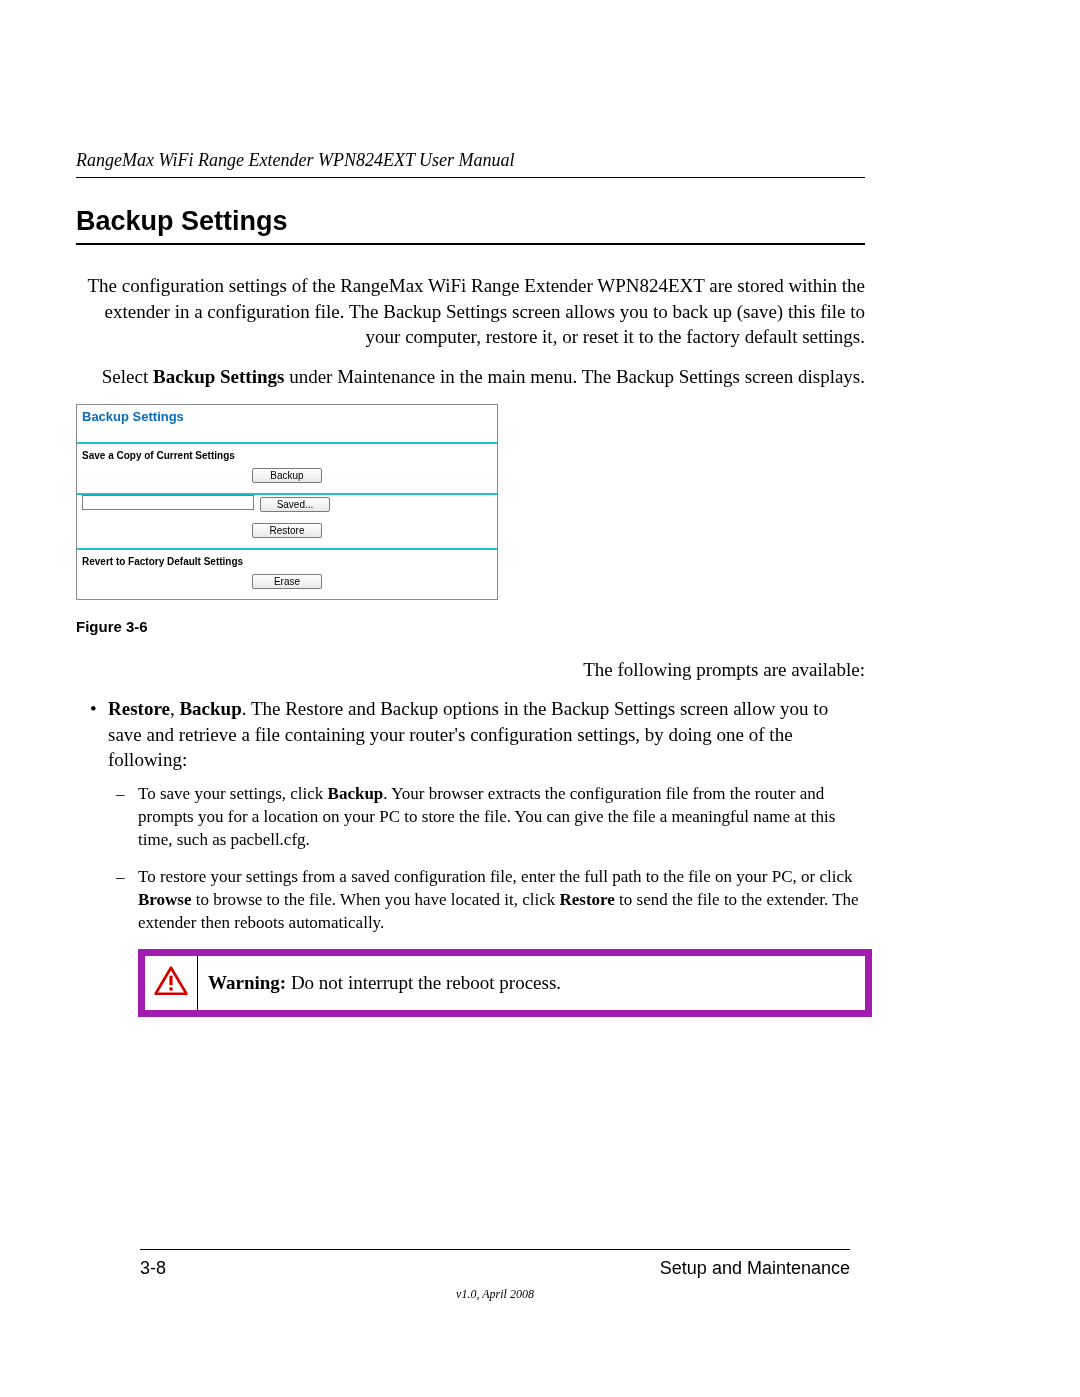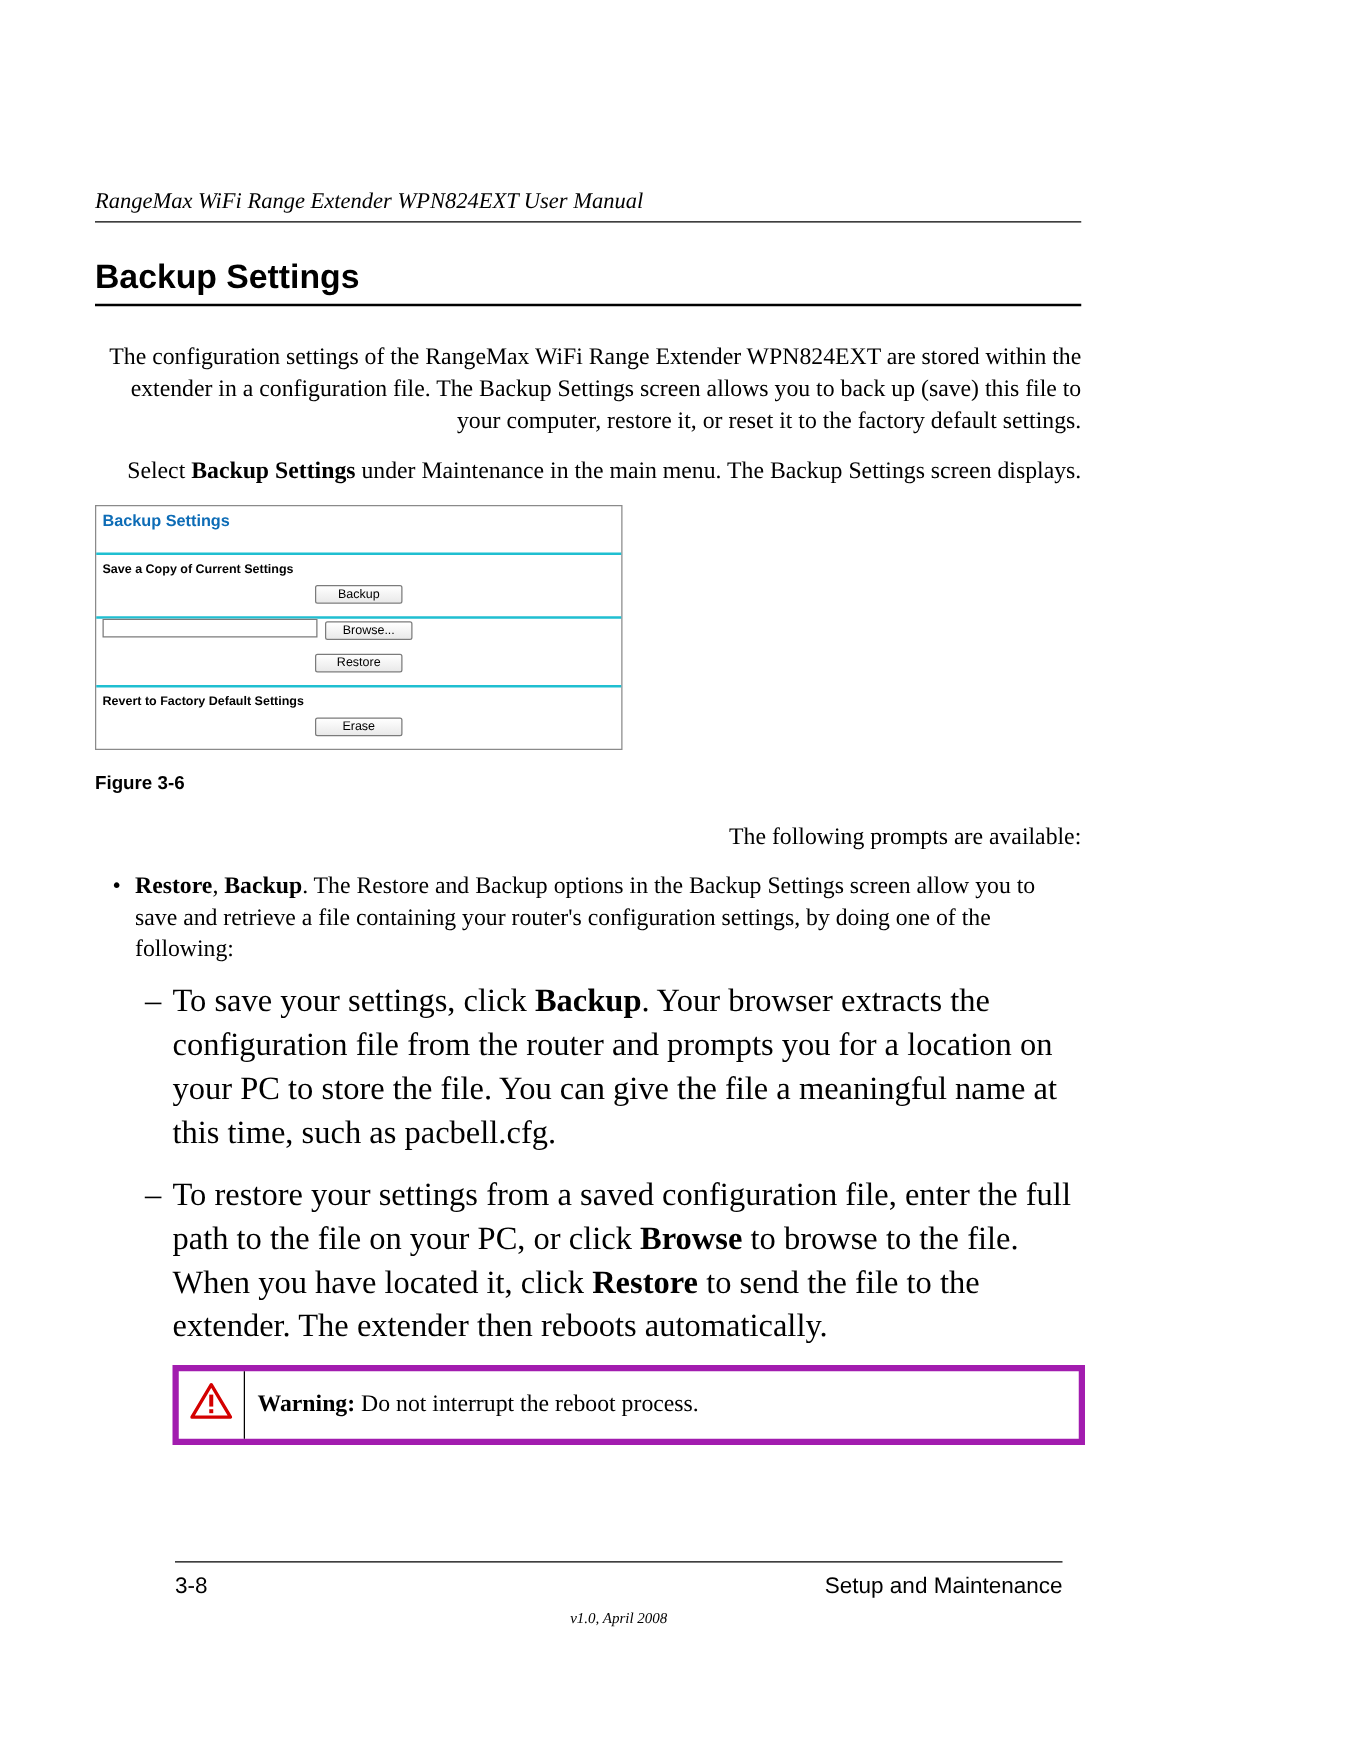--- a/index.html
+++ b/index.html
@@ -119,34 +119,34 @@
     position: absolute;
     left: 14px;
     top: 0;
   }
   ul.dashes {
     list-style: none;
     padding: 0;
     margin: 10px 0 0 0;
   }
   ul.dashes > li {
-    font-size: 26px;
+    font-size: 17px;
     line-height: 1.35;
     padding-left: 30px;
     position: relative;
     margin-bottom: 14px;
   }
   ul.dashes > li::before {
     content: "–";
     position: absolute;
     left: 8px;
     top: 0;
   }
   .warning-box {
-    border: 5px solid #a21caf;
+    border: 7px solid #a21caf;
     margin: 10px 0 0 62px;
     width: 720px;
     display: flex;
     align-items: stretch;
   }
   .warning-icon-cell {
     border-right: 1px solid #000;
     width: 52px;
     display: flex;
     align-items: center;
@@ -219,21 +219,21 @@
       <div class="shot-section-label">Save a Copy of Current Settings</div>
       <div class="shot-btn-row">
         <span class="shot-btn">Backup</span>
       </div>
     </div>
     <hr class="shot-sep">
 
     <div class="shot-section">
       <div class="browse-row" style="justify-content:flex-start;">
         <span class="shot-input"></span>
-        <span class="shot-btn">Browse...</span>
+        <span class="shot-btn">Saved...</span>
       </div>
       <div class="shot-btn-row">
         <span class="shot-btn">Restore</span>
       </div>
     </div>
     <hr class="shot-sep">
 
     <div class="shot-section">
       <div class="shot-section-label">Revert to Factory Default Settings</div>
       <div class="shot-btn-row">

